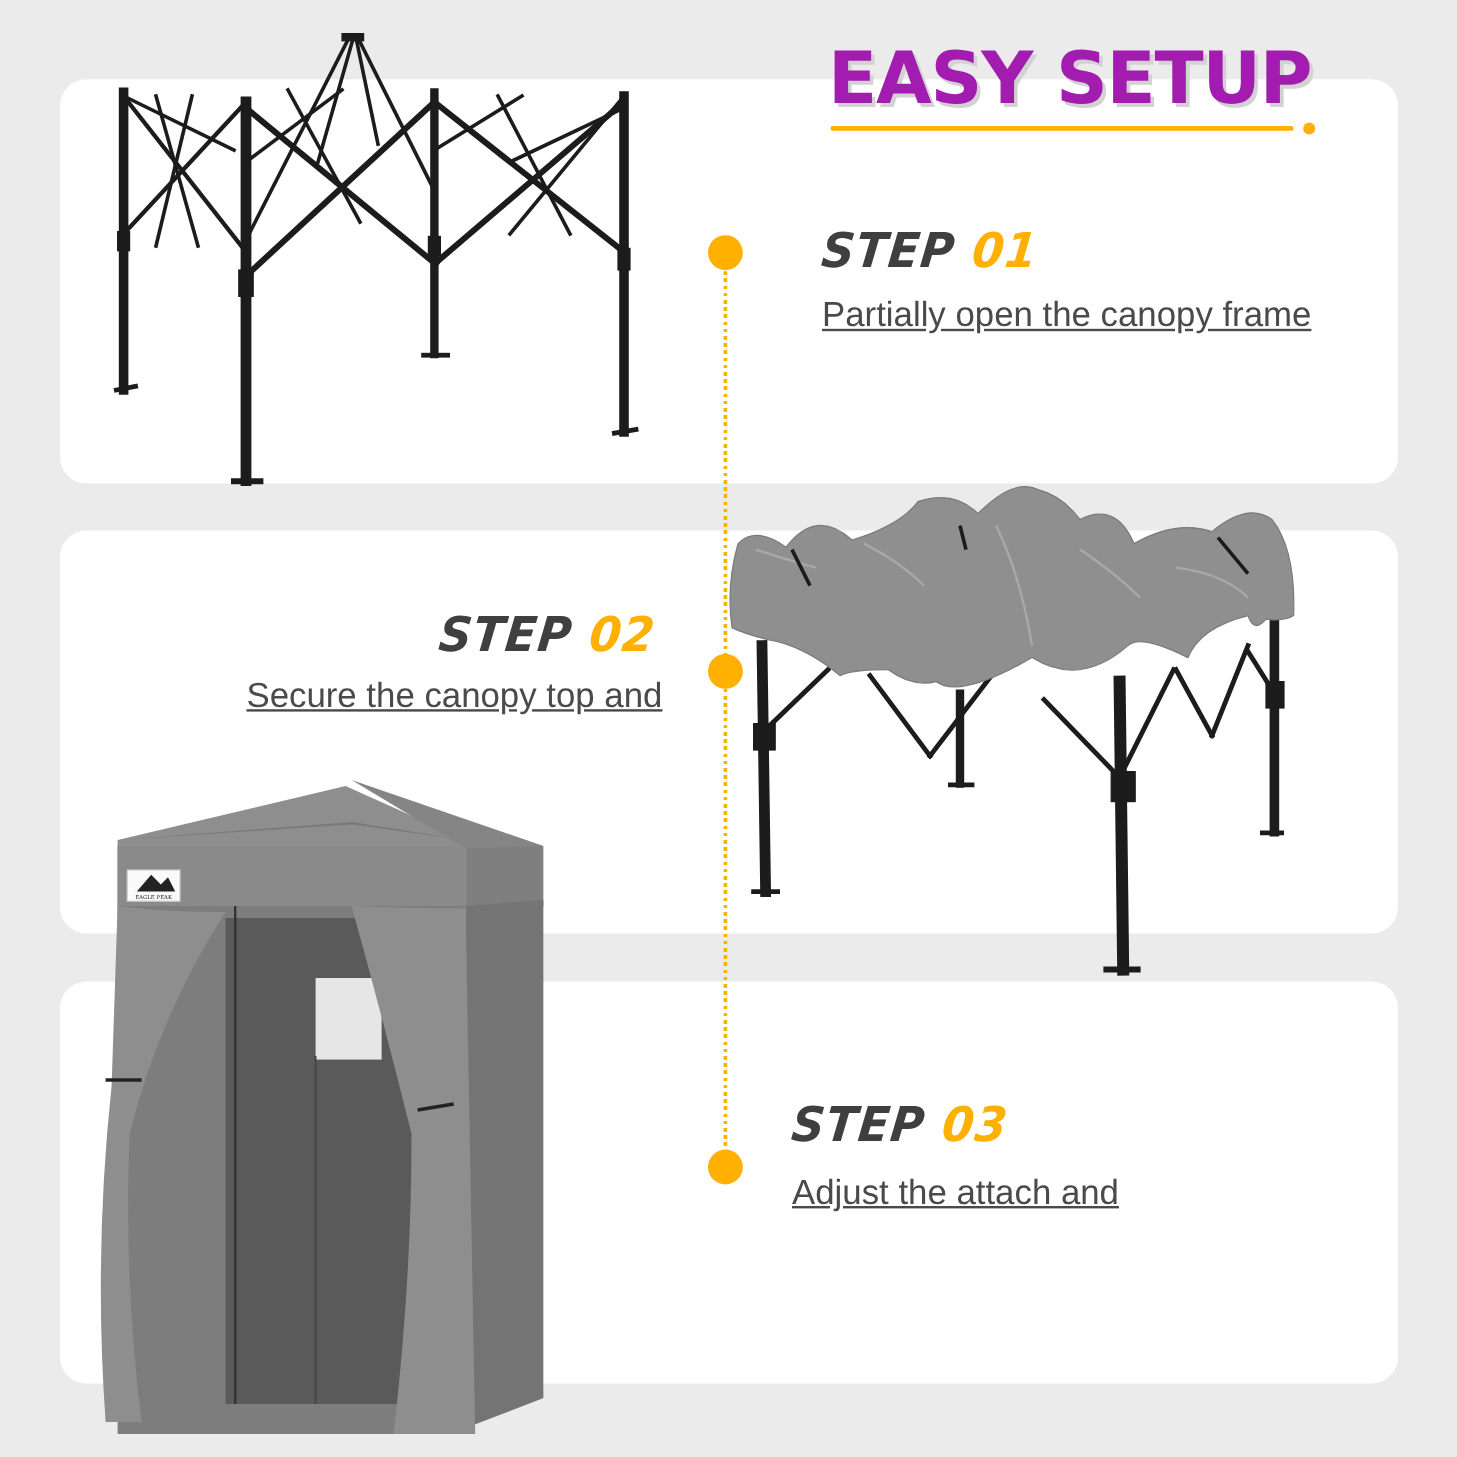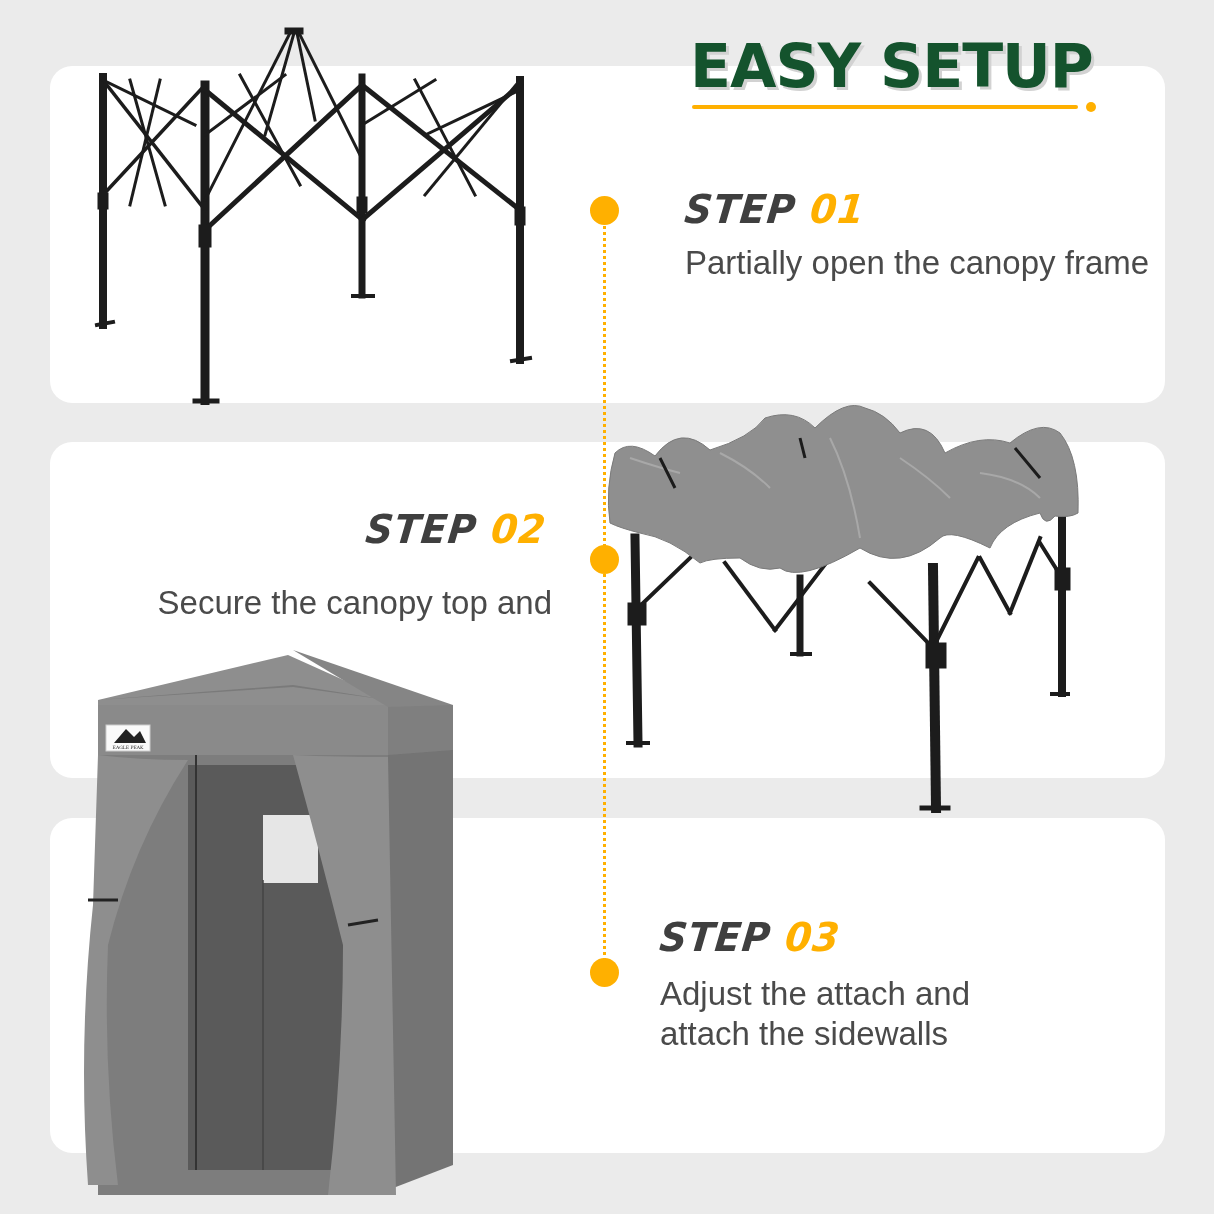--- a/index.html
+++ b/index.html
@@ -21,21 +21,21 @@
   #card3 { top: 818px; height: 335px; }
 
   .title {
     position: absolute;
     left: 690px;
     top: 30px;
     font-family: "DejaVu Sans", sans-serif;
     font-weight: bold;
     font-size: 60px;
     letter-spacing: -1px;
-    color: #14532d;
+    color: #a21caf;
     text-shadow: 3px 3px 0 #d2d2d2;
     line-height: 72px;
     white-space: nowrap;
   }
   .title-underline {
     position: absolute;
     left: 692px; top: 105px;
     width: 386px; height: 4px;
     background: #ffb000;
     border-radius: 2px;
@@ -73,29 +73,30 @@
     letter-spacing: 1px;
     white-space: nowrap;
     line-height: 46px;
     transform: skewX(-6deg) scaleY(1.05);
   }
   .step-word { color: #3f3f3f; }
   .step-num { color: #ffb000; }
   .step-desc {
     position: absolute;
     font-family: "Liberation Sans", sans-serif;
-    font-size: 33px;
+    font-size: 29px;
     color: #4a4a4a;
     line-height: 40px;
     white-space: nowrap;
+    text-decoration: underline;
   }
   #step1-heading { left: 685px; top: 186px; }
   #step1-desc { left: 685px; top: 243px; }
   #step2-heading { left: 366px; top: 506px; }
-  #step2-desc { right: 662px; top: 560px; text-align: right; margin-top: 23px; }
+  #step2-desc { right: 662px; top: 560px; text-align: right; }
   #step3-heading { left: 660px; top: 914px; }
   #step3-desc { left: 660px; top: 974px; }
 
   .illustration { position: absolute; }
   #frame-illus { left: 85px; top: 25px; width: 460px; height: 380px; }
   #canopy-illus { left: 600px; top: 398px; width: 500px; height: 420px; }
   #shower-illus { left: 78px; top: 645px; width: 375px; height: 565px; }
 </style>
 </head>
 <body>
@@ -220,14 +221,13 @@
 <div class="step-desc" id="step2-desc">
   <div>Secure the canopy top and</div>
 </div>
 
 <div class="step-heading" id="step3-heading">
   <span class="step-word">STEP</span>
   <span class="step-num">03</span>
 </div>
 <div class="step-desc" id="step3-desc">
   <div>Adjust the attach and</div>
-  <div>attach the sidewalls</div>
 </div>
 
 </body></html>

